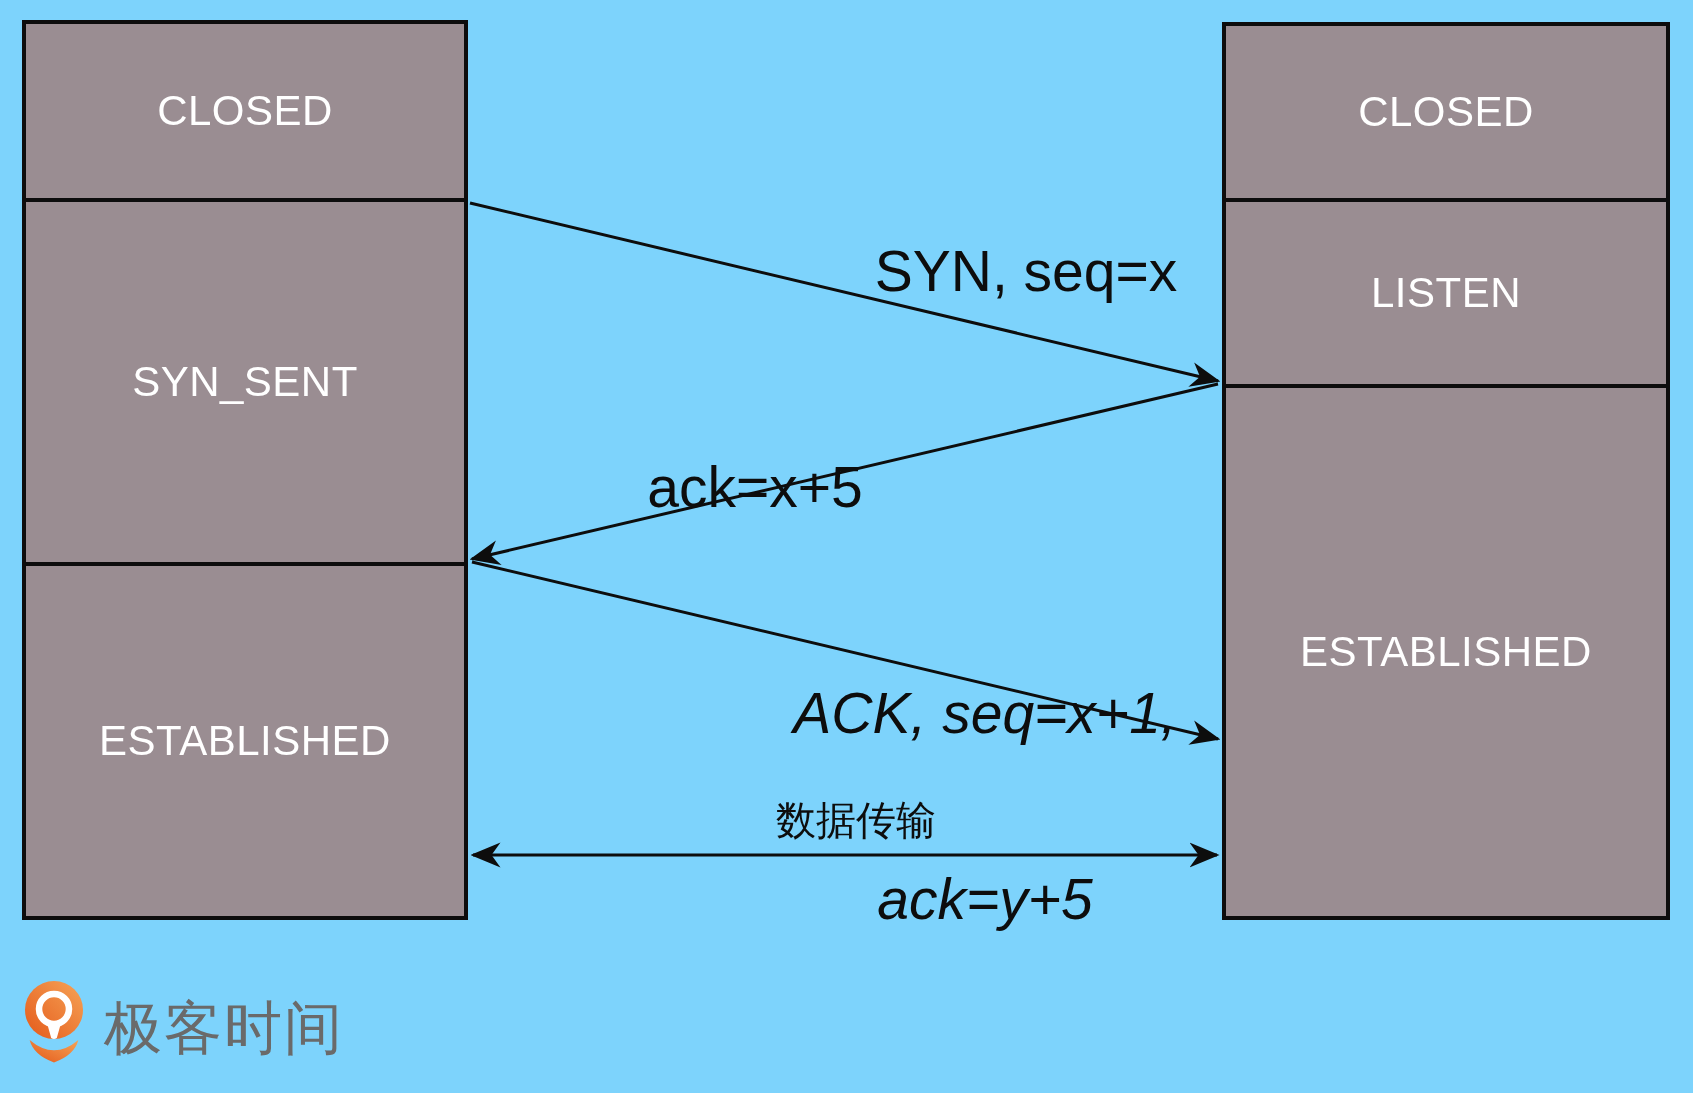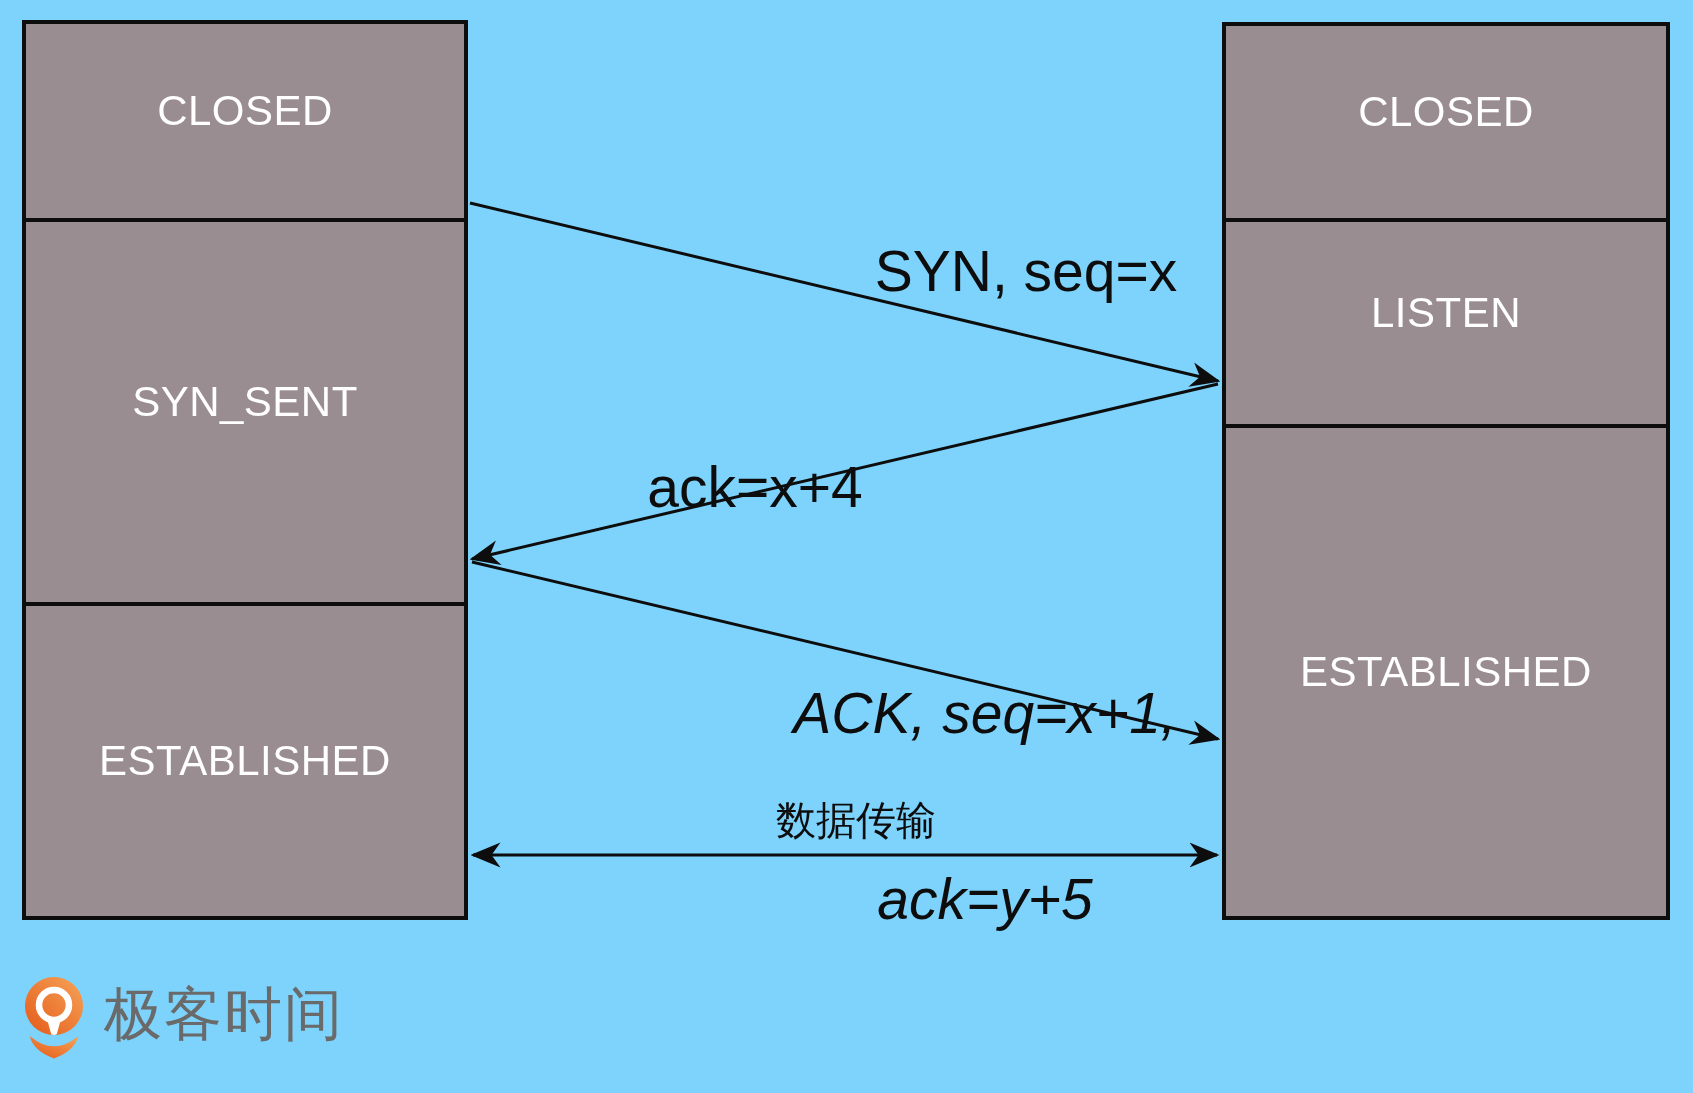--- a/index.html
+++ b/index.html
@@ -28,21 +28,21 @@
   .col-server { left: 1222px; top: 22px; width: 448px; height: 898px; }
   .state-box {
     display: flex;
     align-items: center;
     justify-content: center;
     color: #ffffff;
     font-size: 42px;
     letter-spacing: 0.5px;
     overflow: hidden;
   }
-  .state-box.divided { border-top: 4px solid #0d0d0d; margin-top: 20px; }
+  .state-box.divided { border-top: 4px solid #0d0d0d; }
   .col-client .r1 { height: 174px; }
   .col-client .r2 { height: 360px; }  
   .col-client .r3 { flex: 1; }
   .col-server .r1 { height: 172px; }
   .col-server .r2 { height: 182px; }
   .col-server .r3 { height: 358px; }
   .col-server .r4 { flex: 1; }
 
   
   svg.arrows {
@@ -68,21 +68,21 @@
   .lbl-ack    { left: 985px;  top: 558px; font-style: italic; }
   .lbl-data   { left: 856px;  top: 792px; font-size: 40px; line-height: 56px; }
 
   
   .logo {
     position: absolute;
     left: 22px;
     top: 976px;
     height: 92px;
     display: flex;
-    align-items: flex-start;
+    align-items: flex-end;
   }
   .logo-icon { width: 64px; height: 88px; }
   .logo-text {
     margin-left: 18px;
     font-size: 58px;
     color: #6a6a6a;
     letter-spacing: 2px;
   }
 </style>
 </head>
@@ -122,21 +122,21 @@
     </defs>
     <line x1="470" y1="203" x2="1218" y2="381" stroke="#0d0d0d" stroke-width="3" marker-end="url(#ah)"></line>
     <line x1="1218" y1="384" x2="472" y2="559" stroke="#0d0d0d" stroke-width="3" marker-end="url(#ah)"></line>
     <line x1="472" y1="562" x2="1218" y2="739" stroke="#0d0d0d" stroke-width="3" marker-end="url(#ah)"></line>
     <line x1="473" y1="855" x2="1217" y2="855" stroke="#0d0d0d" stroke-width="3" marker-start="url(#ah)" marker-end="url(#ah)"></line>
   </svg>
 
   <div class="msg-label lbl-syn">SYN, seq=x</div>
 
   <div class="msg-label lbl-synack">
-    <div>ack=x+4</div>
+    <div>ack=x+5</div>
   </div>
 
   <div class="msg-label lbl-ack">
     <div>ACK, seq=x+1,</div>
     <div>ack=y+5</div>
   </div>
 
   <div class="msg-label lbl-data">数据传输</div>
 
   <div class="logo">

